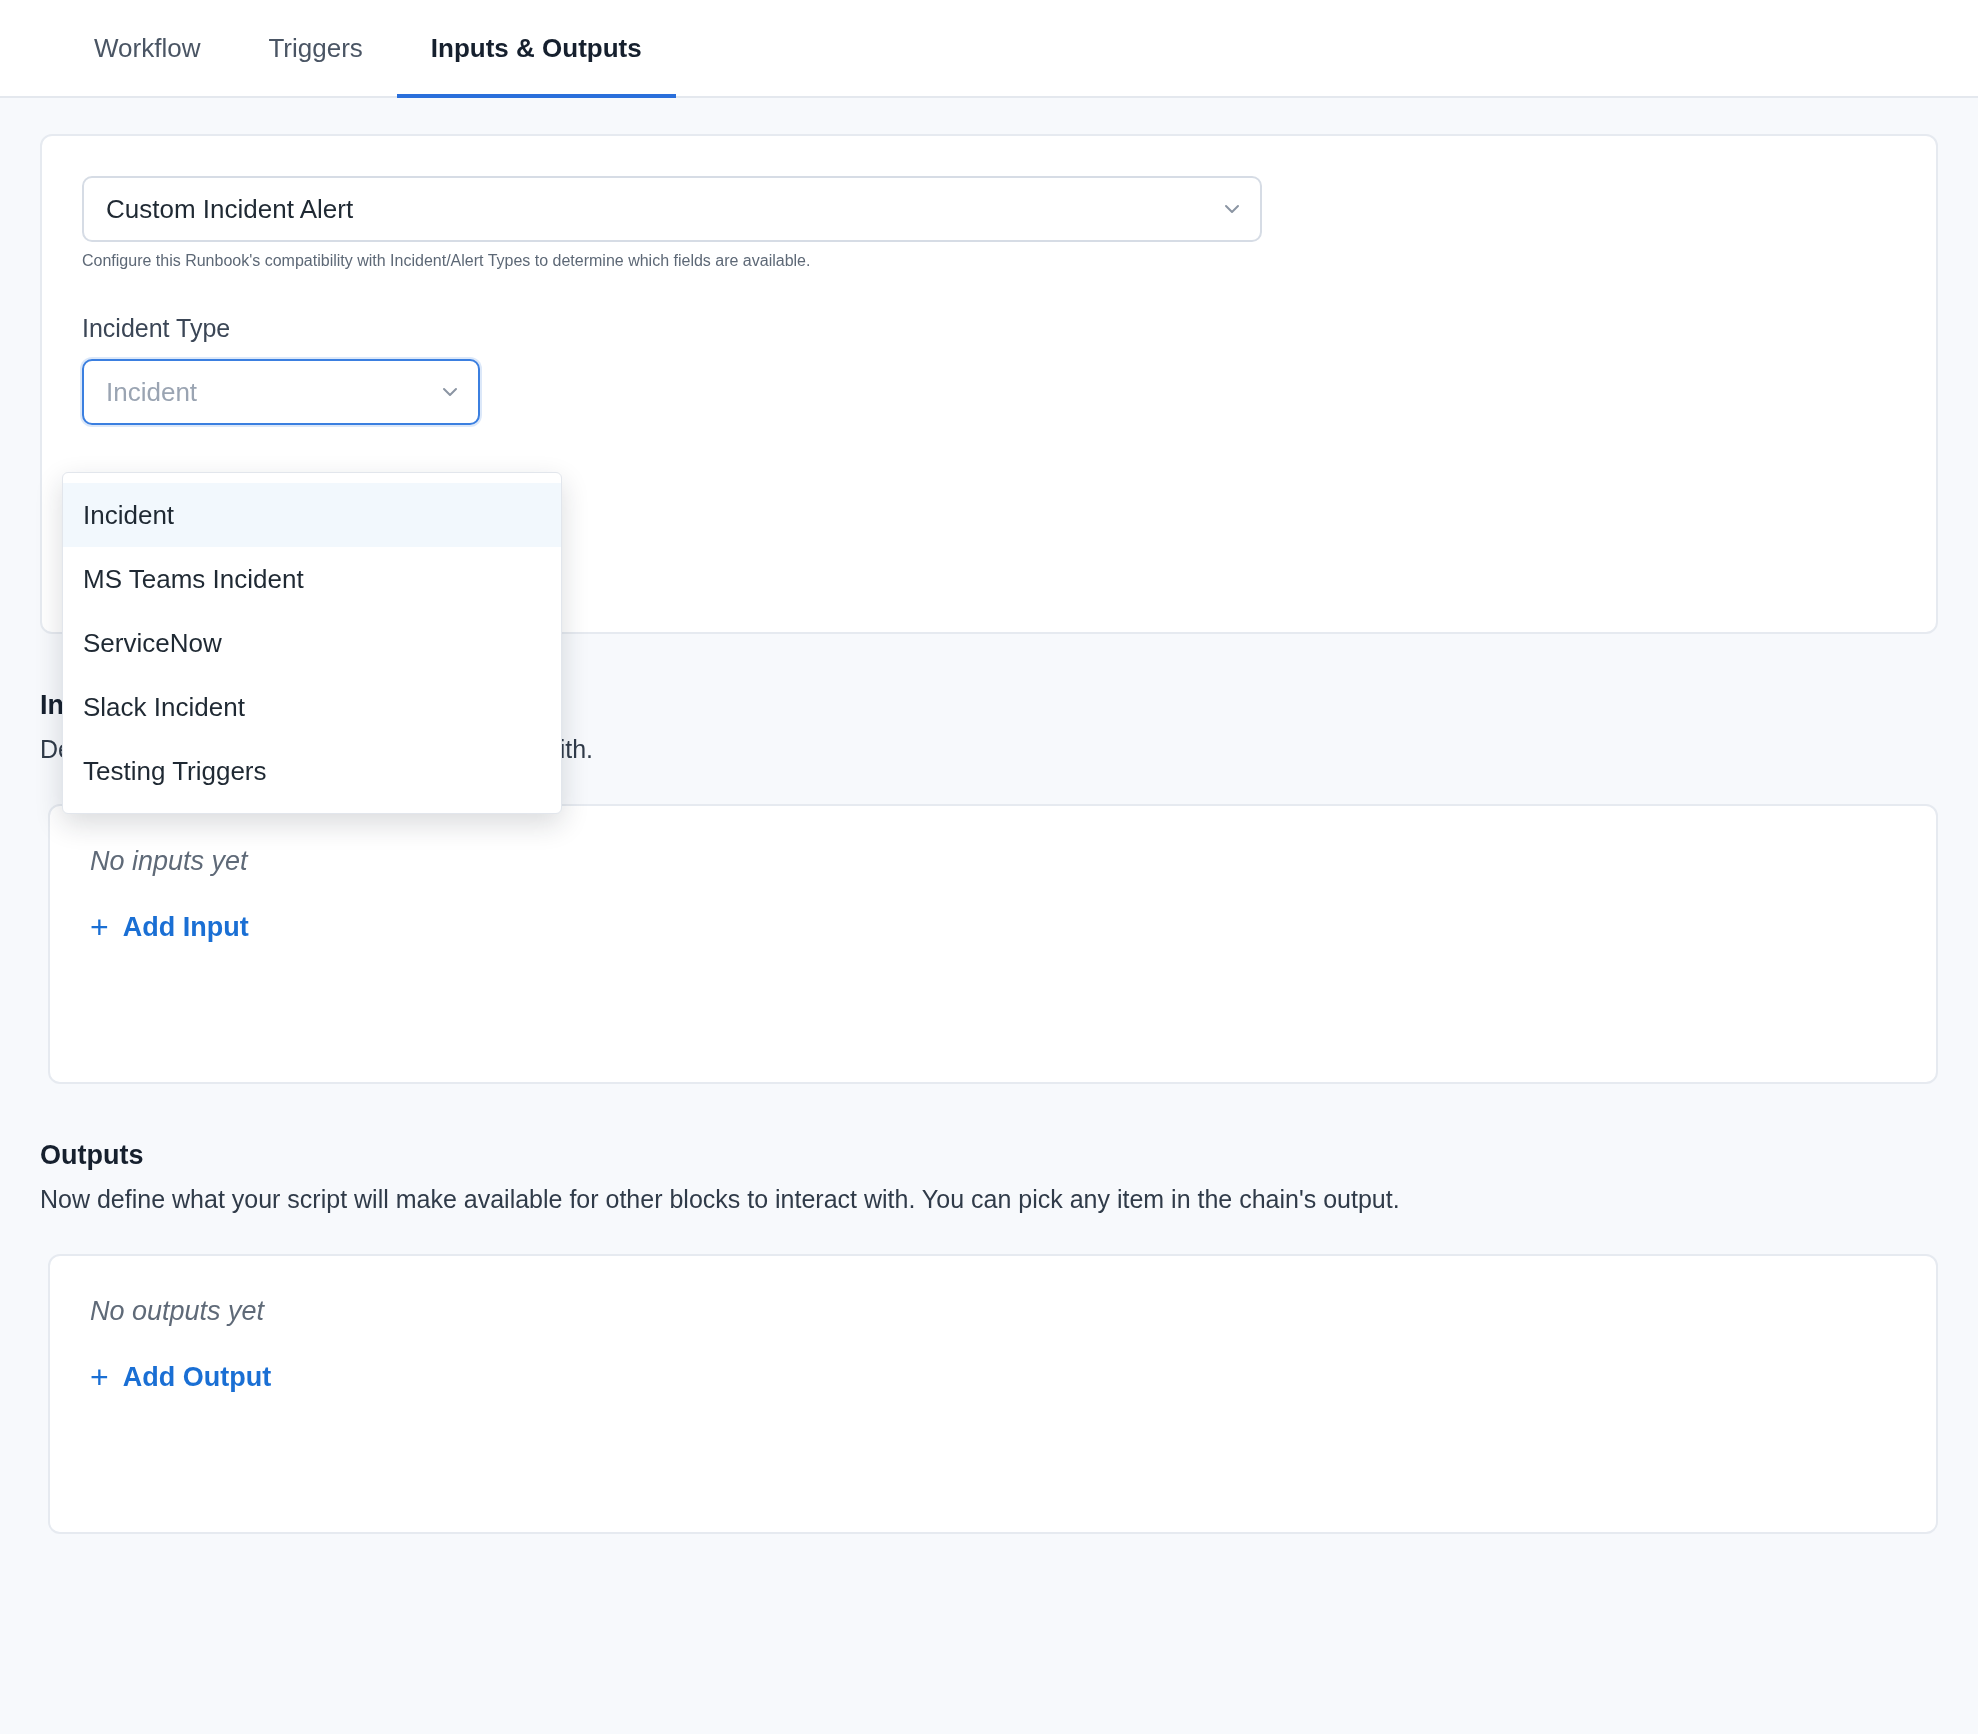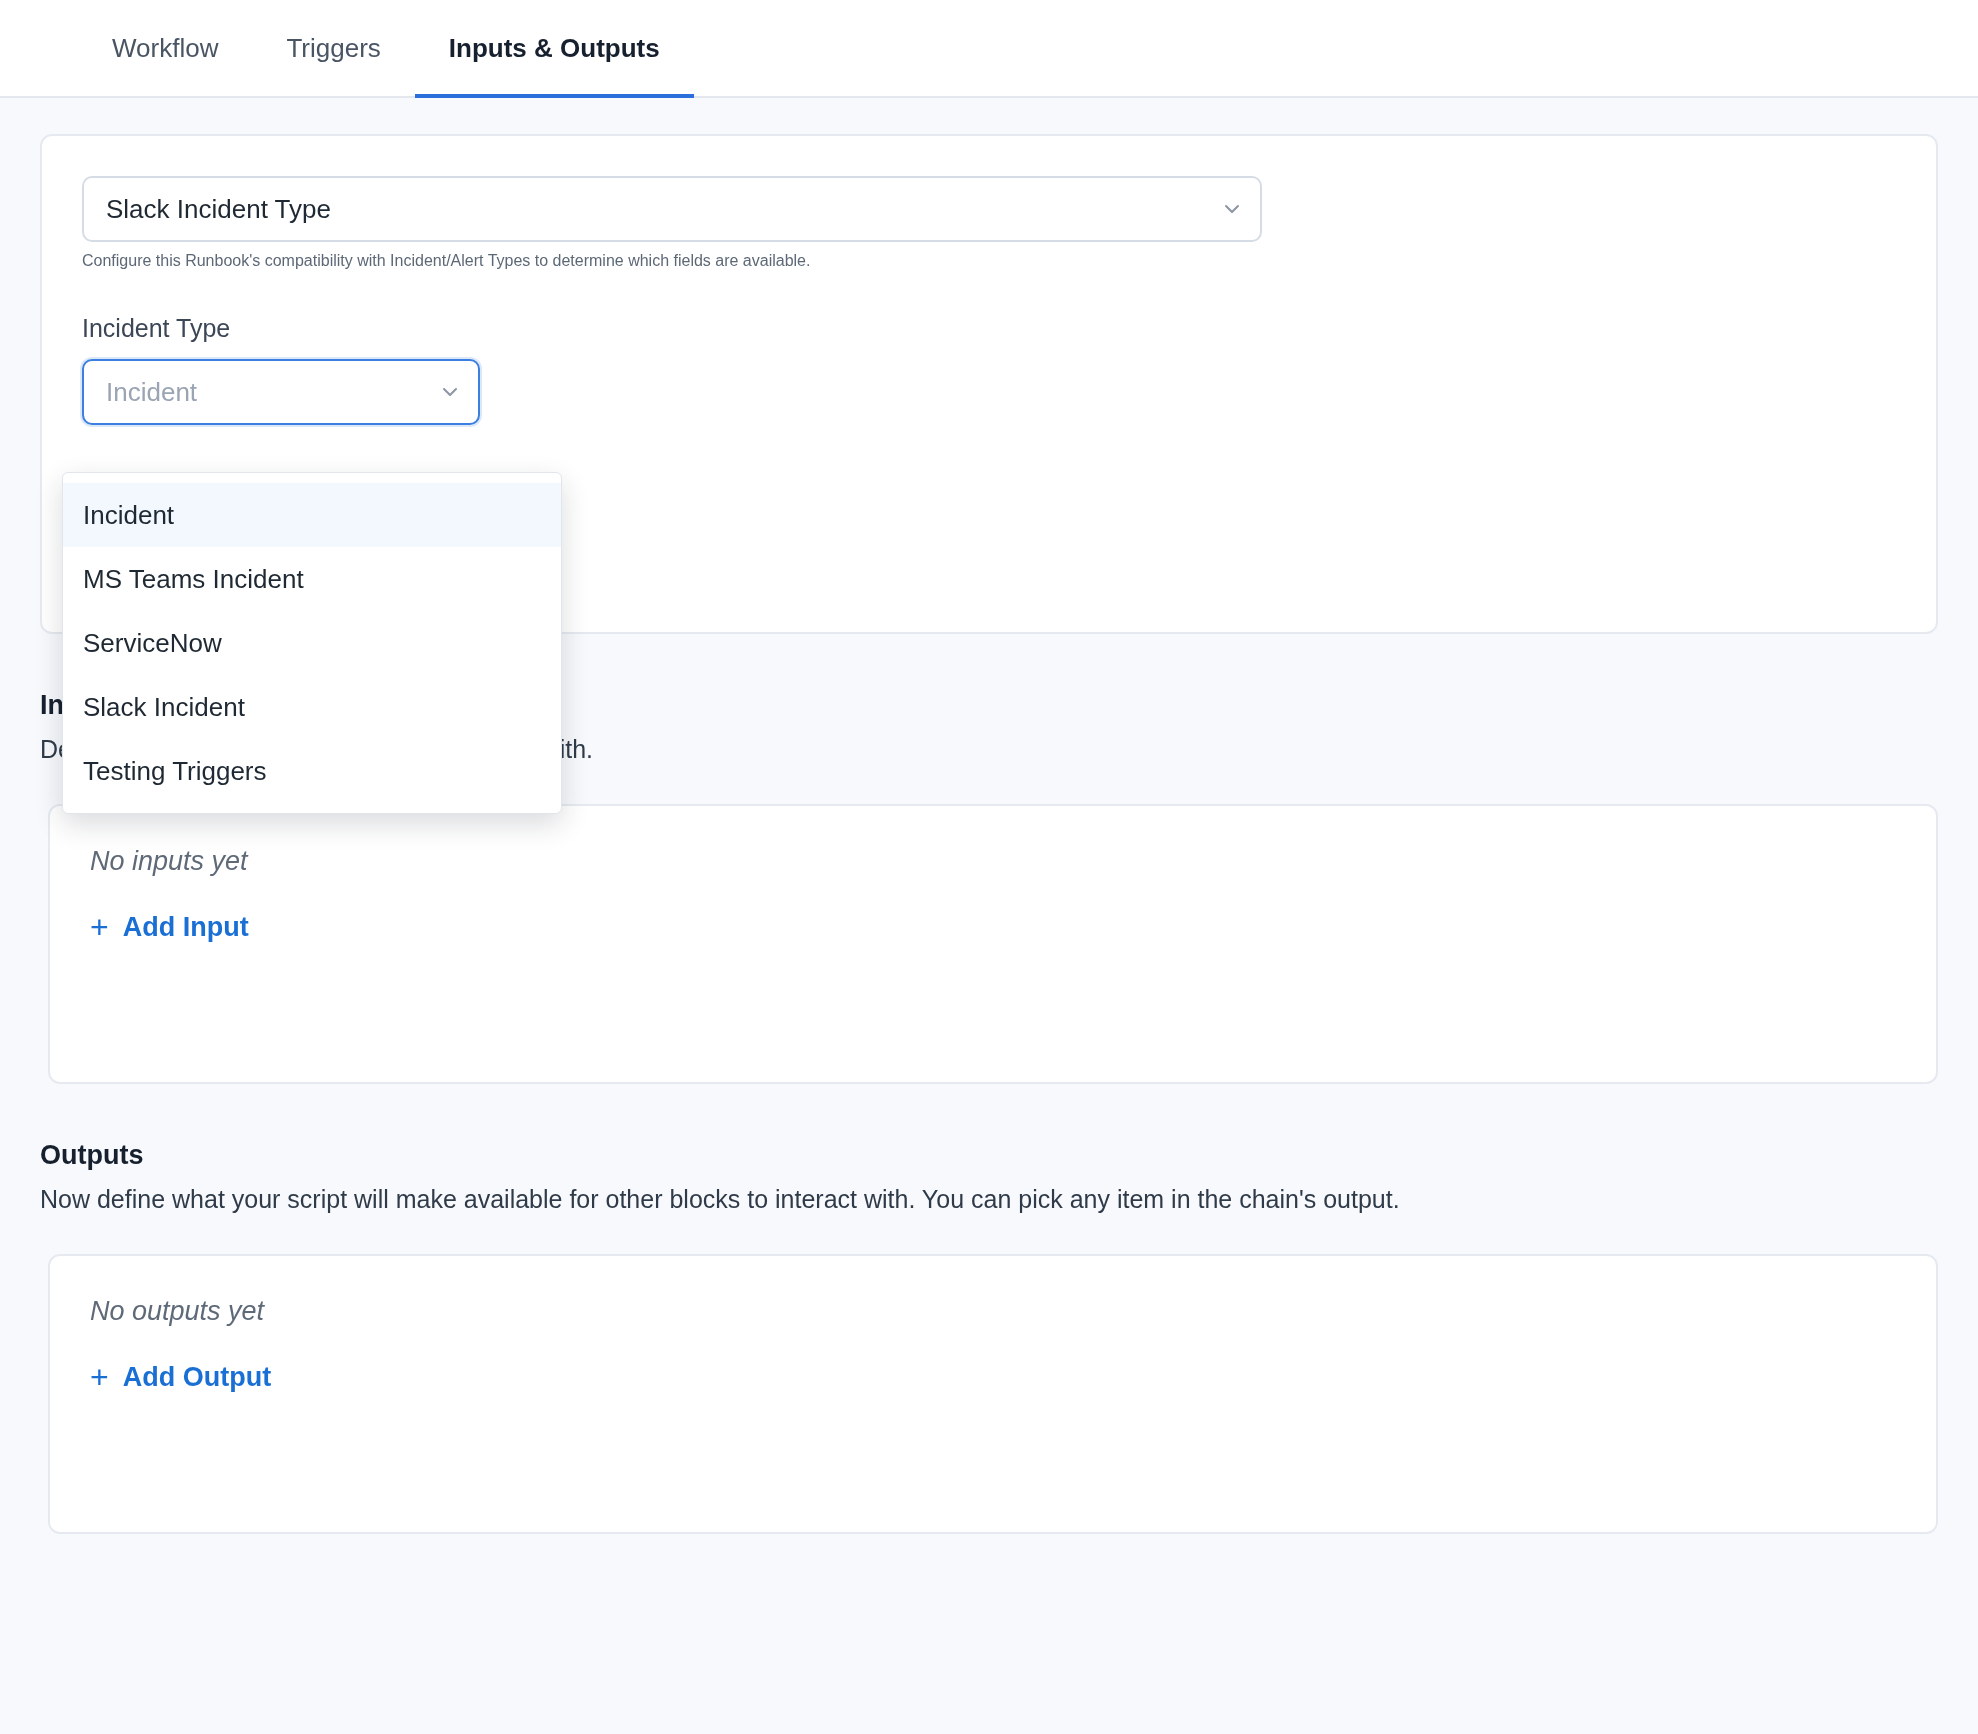--- a/index.html
+++ b/index.html
@@ -20,21 +20,21 @@
     background: #f7f9fc;
   }
 
   
   .tabbar {
     height: 98px;
     background: #ffffff;
     border-bottom: 2px solid #e4e8ee;
     display: flex;
     align-items: stretch;
-    padding-left: 78px;
+    padding-left: 60px;
   }
   .tab {
     display: flex;
     align-items: center;
     padding: 0 34px;
     font-size: 26px;
     color: #4a5564;
     cursor: pointer;
     position: relative;
     background: none;
@@ -182,21 +182,21 @@
 
   <div class="tabbar">
     <button class="tab">Workflow</button>
     <button class="tab">Triggers</button>
     <button class="tab active">Inputs &amp; Outputs</button>
   </div>
 
   <div class="context-card">
 
     <div class="select wide">
-      <span>Slack Incident Type</span>
+      <span>Custom Incident Alert</span>
       <span class="chev">
         <svg width="24" height="24" viewBox="0 0 24 24" fill="none" stroke="#8b95a3" stroke-width="2" stroke-linecap="round" stroke-linejoin="round">
             <polyline points="6 9 12 15 18 9"></polyline>
           </svg>
       </span>
     </div>
 
     <div class="help-text">Configure this Runbook's compatibility with Incident/Alert Types to determine which fields are available.</div>
 
     <div class="spacer-38"></div>

